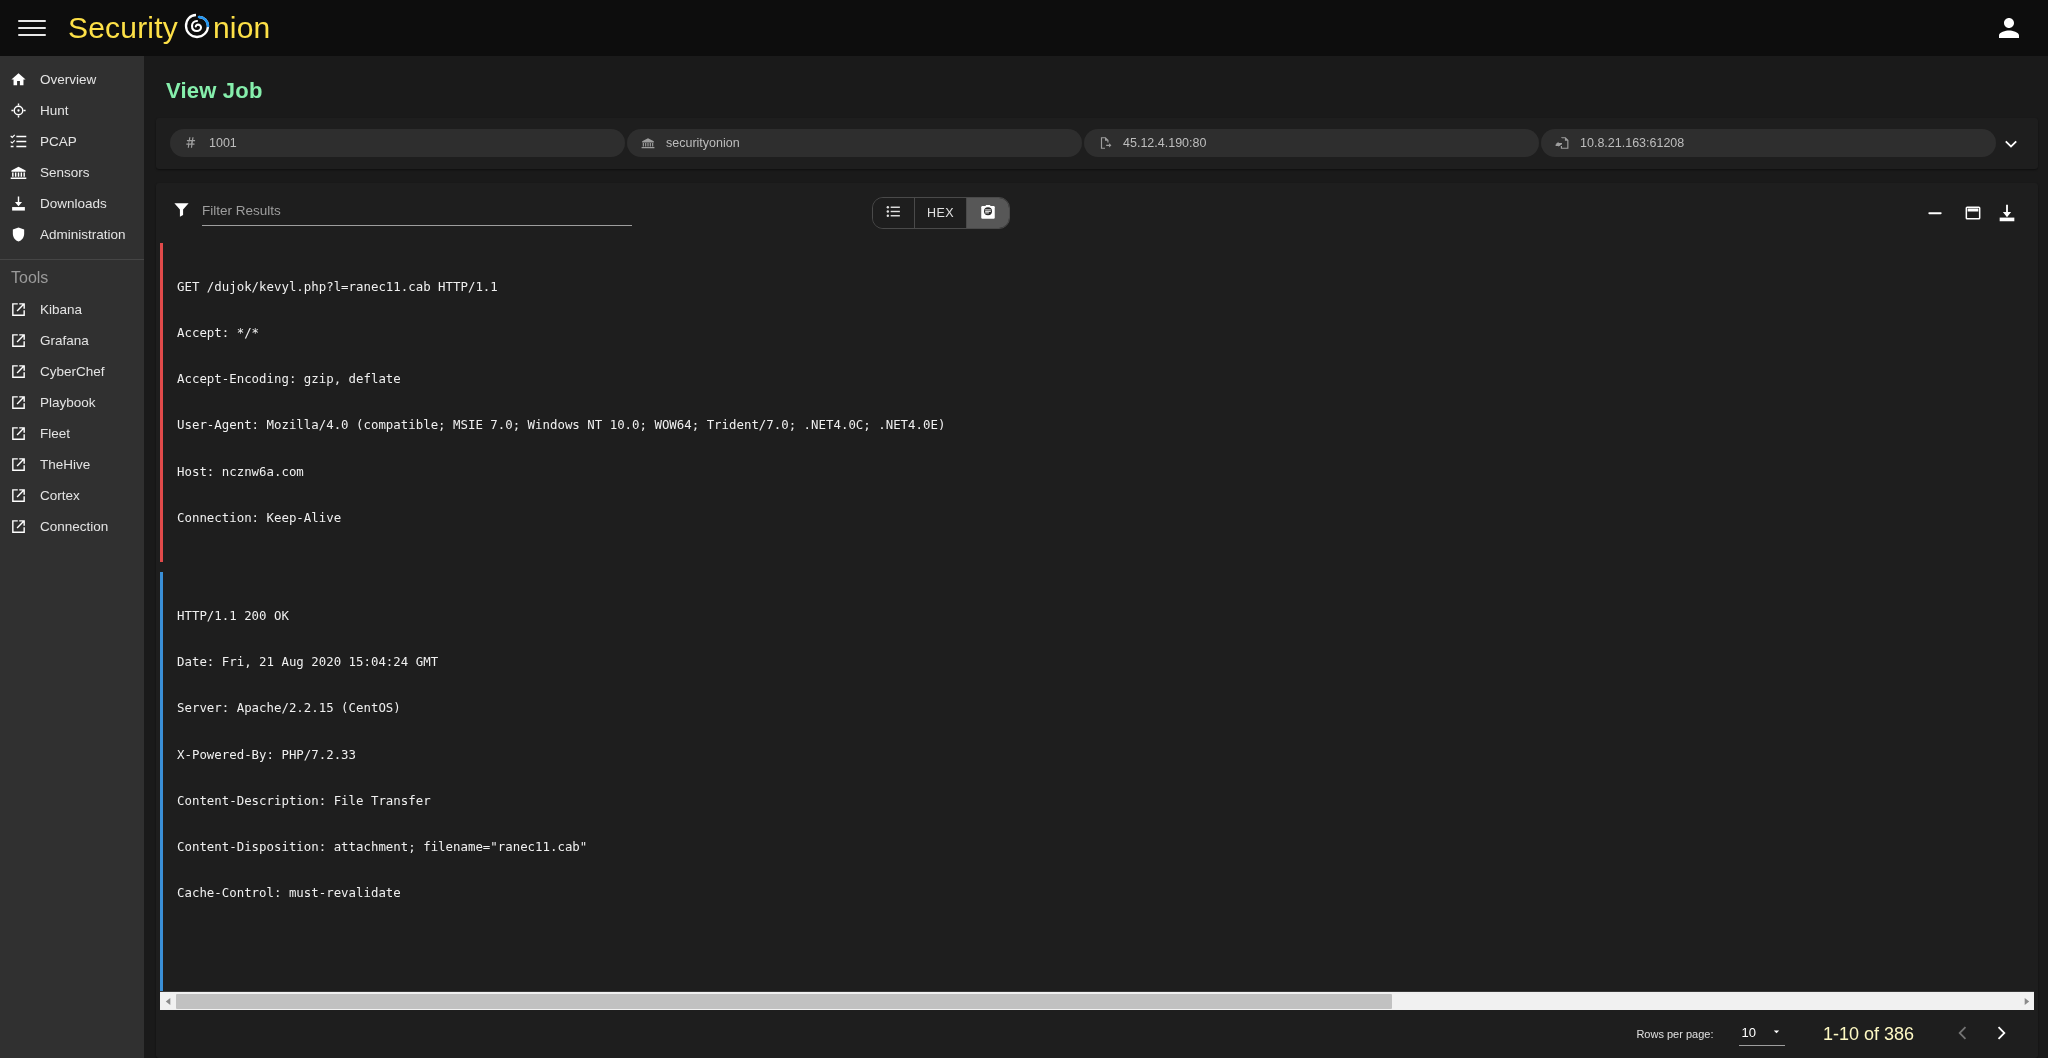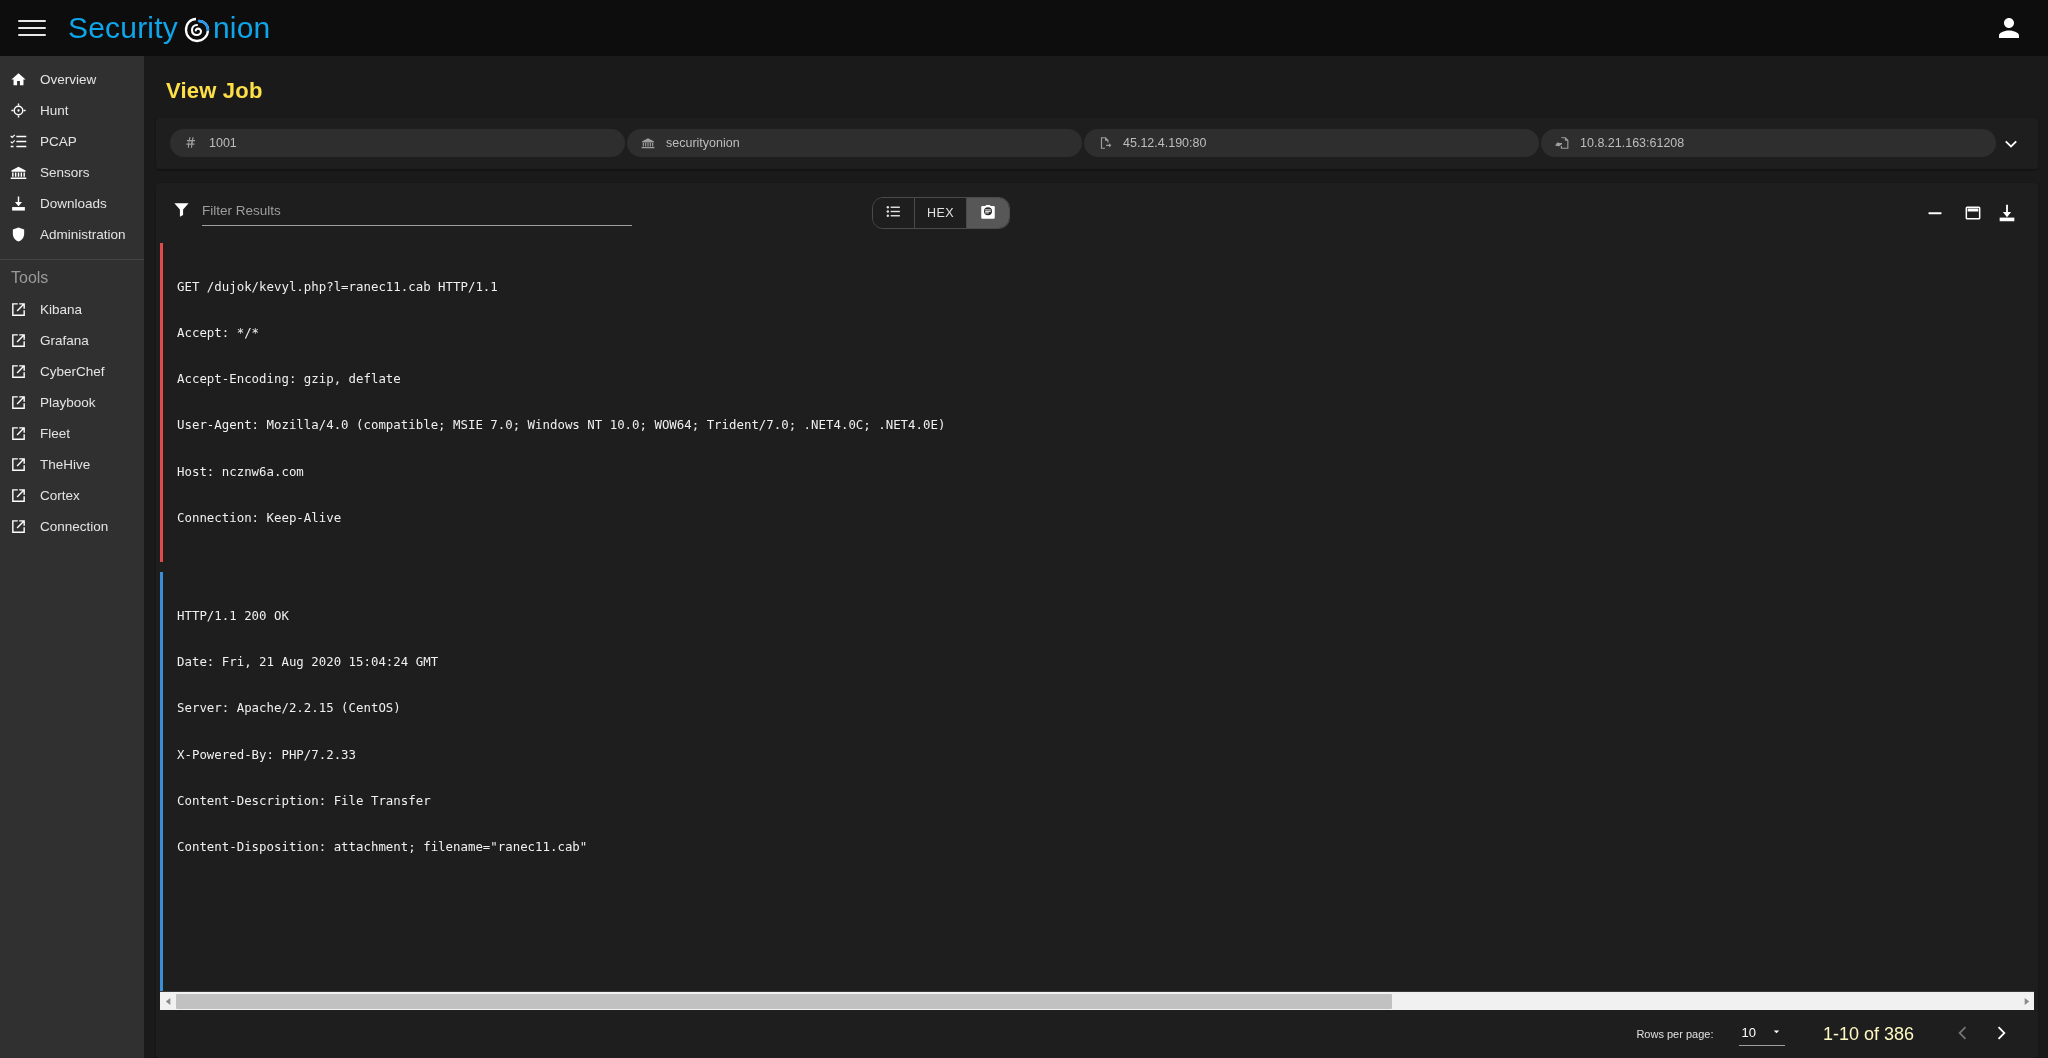--- a/index.html
+++ b/index.html
@@ -19,21 +19,21 @@
     padding: 0 18px;
     position: relative;
     z-index: 30;
   }
   .hamburger {
     width: 28px; height: 28px;
     display: flex; flex-direction: column; justify-content: center;
     gap: 5px; cursor: pointer; margin-right: 22px;
   }
   .hamburger span { display: block; height: 2px; background: #e8e8e8; border-radius: 1px; }
-  .brand { display: flex; align-items: flex-end; font-size: 30px; color: #0ea5e9; letter-spacing: .2px; font-weight: 400; }
+  .brand { display: flex; align-items: flex-start; font-size: 30px; color: #fde047; letter-spacing: .2px; font-weight: 400; }
   .brand .sec { }
   .onion-logo { position: relative; width: 30px; height: 30px; margin: 0 1px 0 4px; display:inline-block; vertical-align: middle;}
   .onion-logo svg { display: block; }
   .topbar-spacer { flex: 1; }
   .account-icon { width: 30px; height: 30px; margin-right: 6px; }
 
   
   .body-wrap { flex: 1; display: flex; min-height: 0; }
 
   
@@ -63,21 +63,21 @@
   }
 
   
   .main {
     flex: 1; min-width: 0;
     background: #1a1a1a;
     display: flex; flex-direction: column;
     padding: 0;
   }
   .page-title {
-    color: #fde047;
+    color: #86efac;
     font-size: 22px; font-weight: 700;
     padding: 22px 0 14px 10px;
     letter-spacing: .2px;
   }
   .title-row { padding-left: 12px; }
 
   
   .chips-card {
     background: #1e1e1e;
     margin: 0 10px 0 12px;
@@ -518,20 +518,21 @@
 
           <div class="pkt-gap"></div>
 
           <div class="pkt-block res">
             <div>HTTP/1.1 200 OK</div>
             <div>Date: Fri, 21 Aug 2020 15:04:24 GMT</div>
             <div>Server: Apache/2.2.15 (CentOS)</div>
             <div>X-Powered-By: PHP/7.2.33</div>
             <div>Content-Description: File Transfer</div>
             <div>Content-Disposition: attachment; filename="ranec11.cab"</div>
+            <div>Cache-Control: must-revalidate</div>
             
             
             
             
             
             
             
             
             
             

